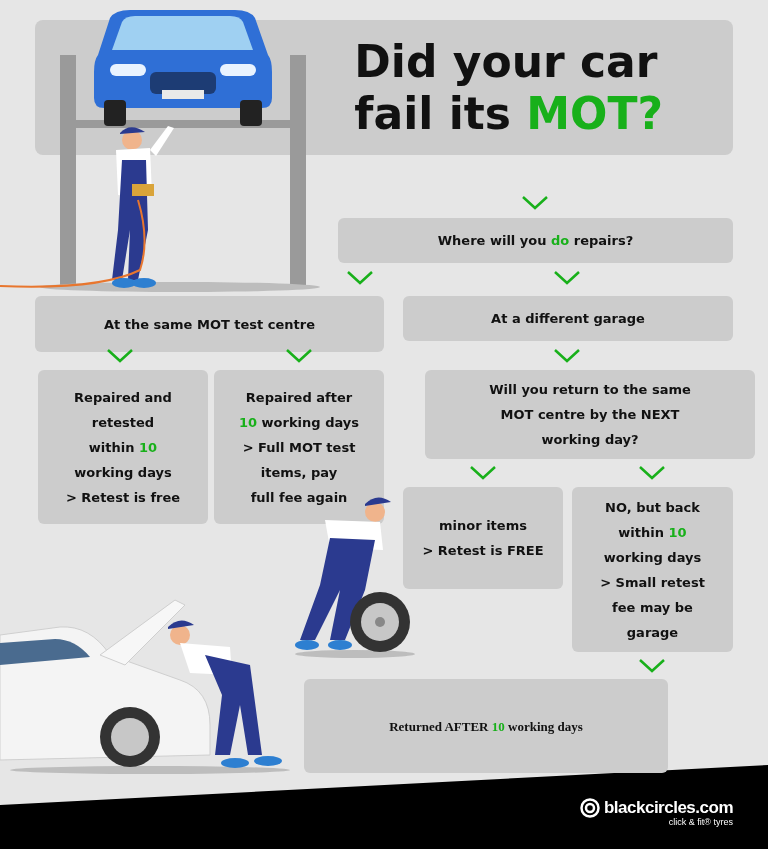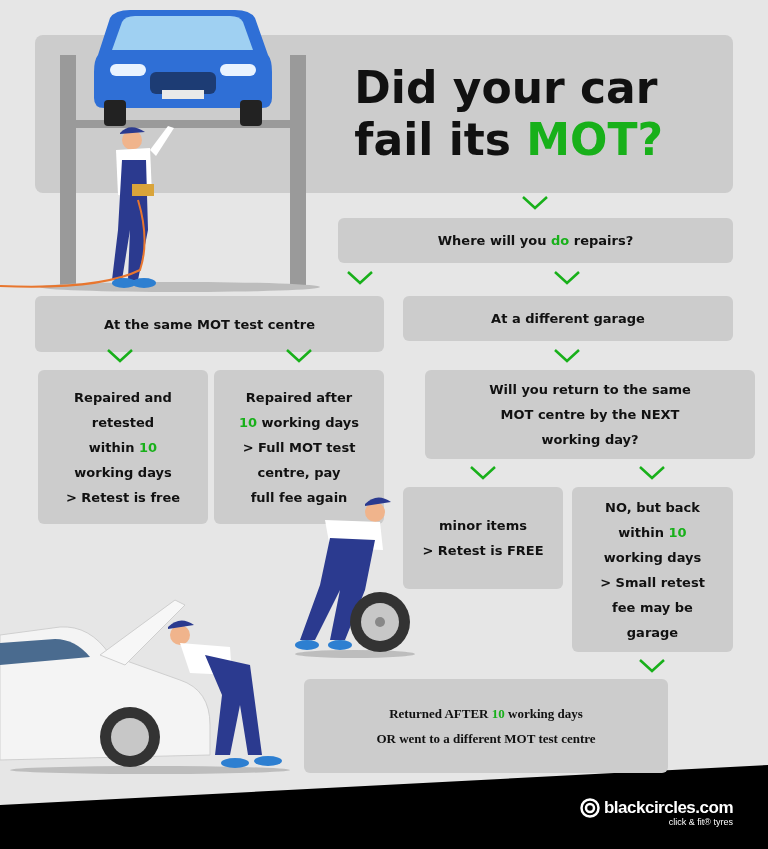--- a/index.html
+++ b/index.html
@@ -1,20 +1,20 @@
 <!DOCTYPE html>
 <html><head>
 <meta charset="utf-8">
 <style>
   html, body { margin:0; padding:0; }
   body { width:768px; height:849px; position:relative; overflow:hidden; background:#e6e6e6; font-family:"DejaVu Sans","Liberation Sans",sans-serif; }
   .box { position:absolute; background:#cccccc; border-radius:8px; color:#111; font-weight:bold; text-align:center; display:flex; align-items:center; justify-content:center; box-sizing:border-box; }
   .g { color:#18b01a; }
   .chev { position:absolute; width:28px; height:16px; }
-  .title-box { left:35px; top:35px; width:698px; height:158px; justify-content:flex-end; padding-right:70px; }
+  .title-box { left:35px; top:20px; width:698px; height:135px; justify-content:flex-end; padding-right:70px; }
   .title { font-size:44px; line-height:52px; text-align:left; font-weight:bold; letter-spacing:0px; }
   .t16 { font-size:13px; line-height:25px;border-radius:6px; }
   .footer { position:absolute; left:0; top:0; width:768px; height:849px; pointer-events:none; }
   .logo { position:absolute; right:35px; top:798px; color:#fff; text-align:right; }
   .logo-main { font-family:"Liberation Sans",sans-serif; font-weight:bold; font-size:17px; letter-spacing:-0.5px; display:flex; align-items:center; gap:4px; }
   .logo-sub { font-family:"Liberation Sans",sans-serif; font-size:9px; margin-top:-1px; }
   .illus { position:absolute; }
 </style>
 </head>
 <body>
@@ -96,21 +96,21 @@
     <div>working days</div>
     <div>&gt; Retest is free</div>
   </div>
 </div>
 
 <div class="box t16" style="left:214px;top:370px;width:170px;height:154px;">
   <div>
     <div>Repaired after</div>
     <div><span class="g">10</span><span> working days</span></div>
     <div>&gt; Full MOT test</div>
-    <div>centre, pay</div>
+    <div>items, pay</div>
     <div>full fee again</div>
   </div>
 </div>
 
 <div class="box t16" style="left:425px;top:370px;width:330px;height:89px;">
   <div>
     <div>Will you return to the same</div>
     <div>MOT centre by the NEXT</div>
     <div>working day?</div>
   </div>
@@ -141,21 +141,20 @@
   </div>
 </div>
 
 <svg class="chev" style="left:638px;top:658px" viewBox="0 0 28 16">
     <polyline points="2,2 14,13 26,2" fill="none" stroke="#18b01a" stroke-width="2.5"></polyline>
   </svg>
 
 <div class="box t16" style="left:304px;top:679px;width:364px;height:94px;font-family:Liberation Serif, serif;">
   <div>
     <div><span>Returned AFTER </span><span class="g">10</span><span> working days</span></div>
-    <div>OR went to a different MOT test centre</div>
   </div>
 </div>
 
 <svg class="illus" style="left:285px;top:490px" width="135" height="170" viewBox="0 0 135 170">
   <ellipse cx="70" cy="164" rx="60" ry="4" fill="#bdbdbd"></ellipse>
   <circle cx="90" cy="22" r="10" fill="#f0b48c"></circle>
   <path d="M80,14 Q92,2 106,12 L80,16 Z" fill="#2b3a8f"></path>
   <path d="M40,30 L95,32 L98,60 L45,58 Z" fill="#fff"></path>
   <path d="M45,48 L90,50 L80,100 L60,150 L45,150 L55,100 L30,150 L15,150 L35,95 Z" fill="#2b3a8f"></path>
   <ellipse cx="22" cy="155" rx="12" ry="5" fill="#2d7fd1"></ellipse>

